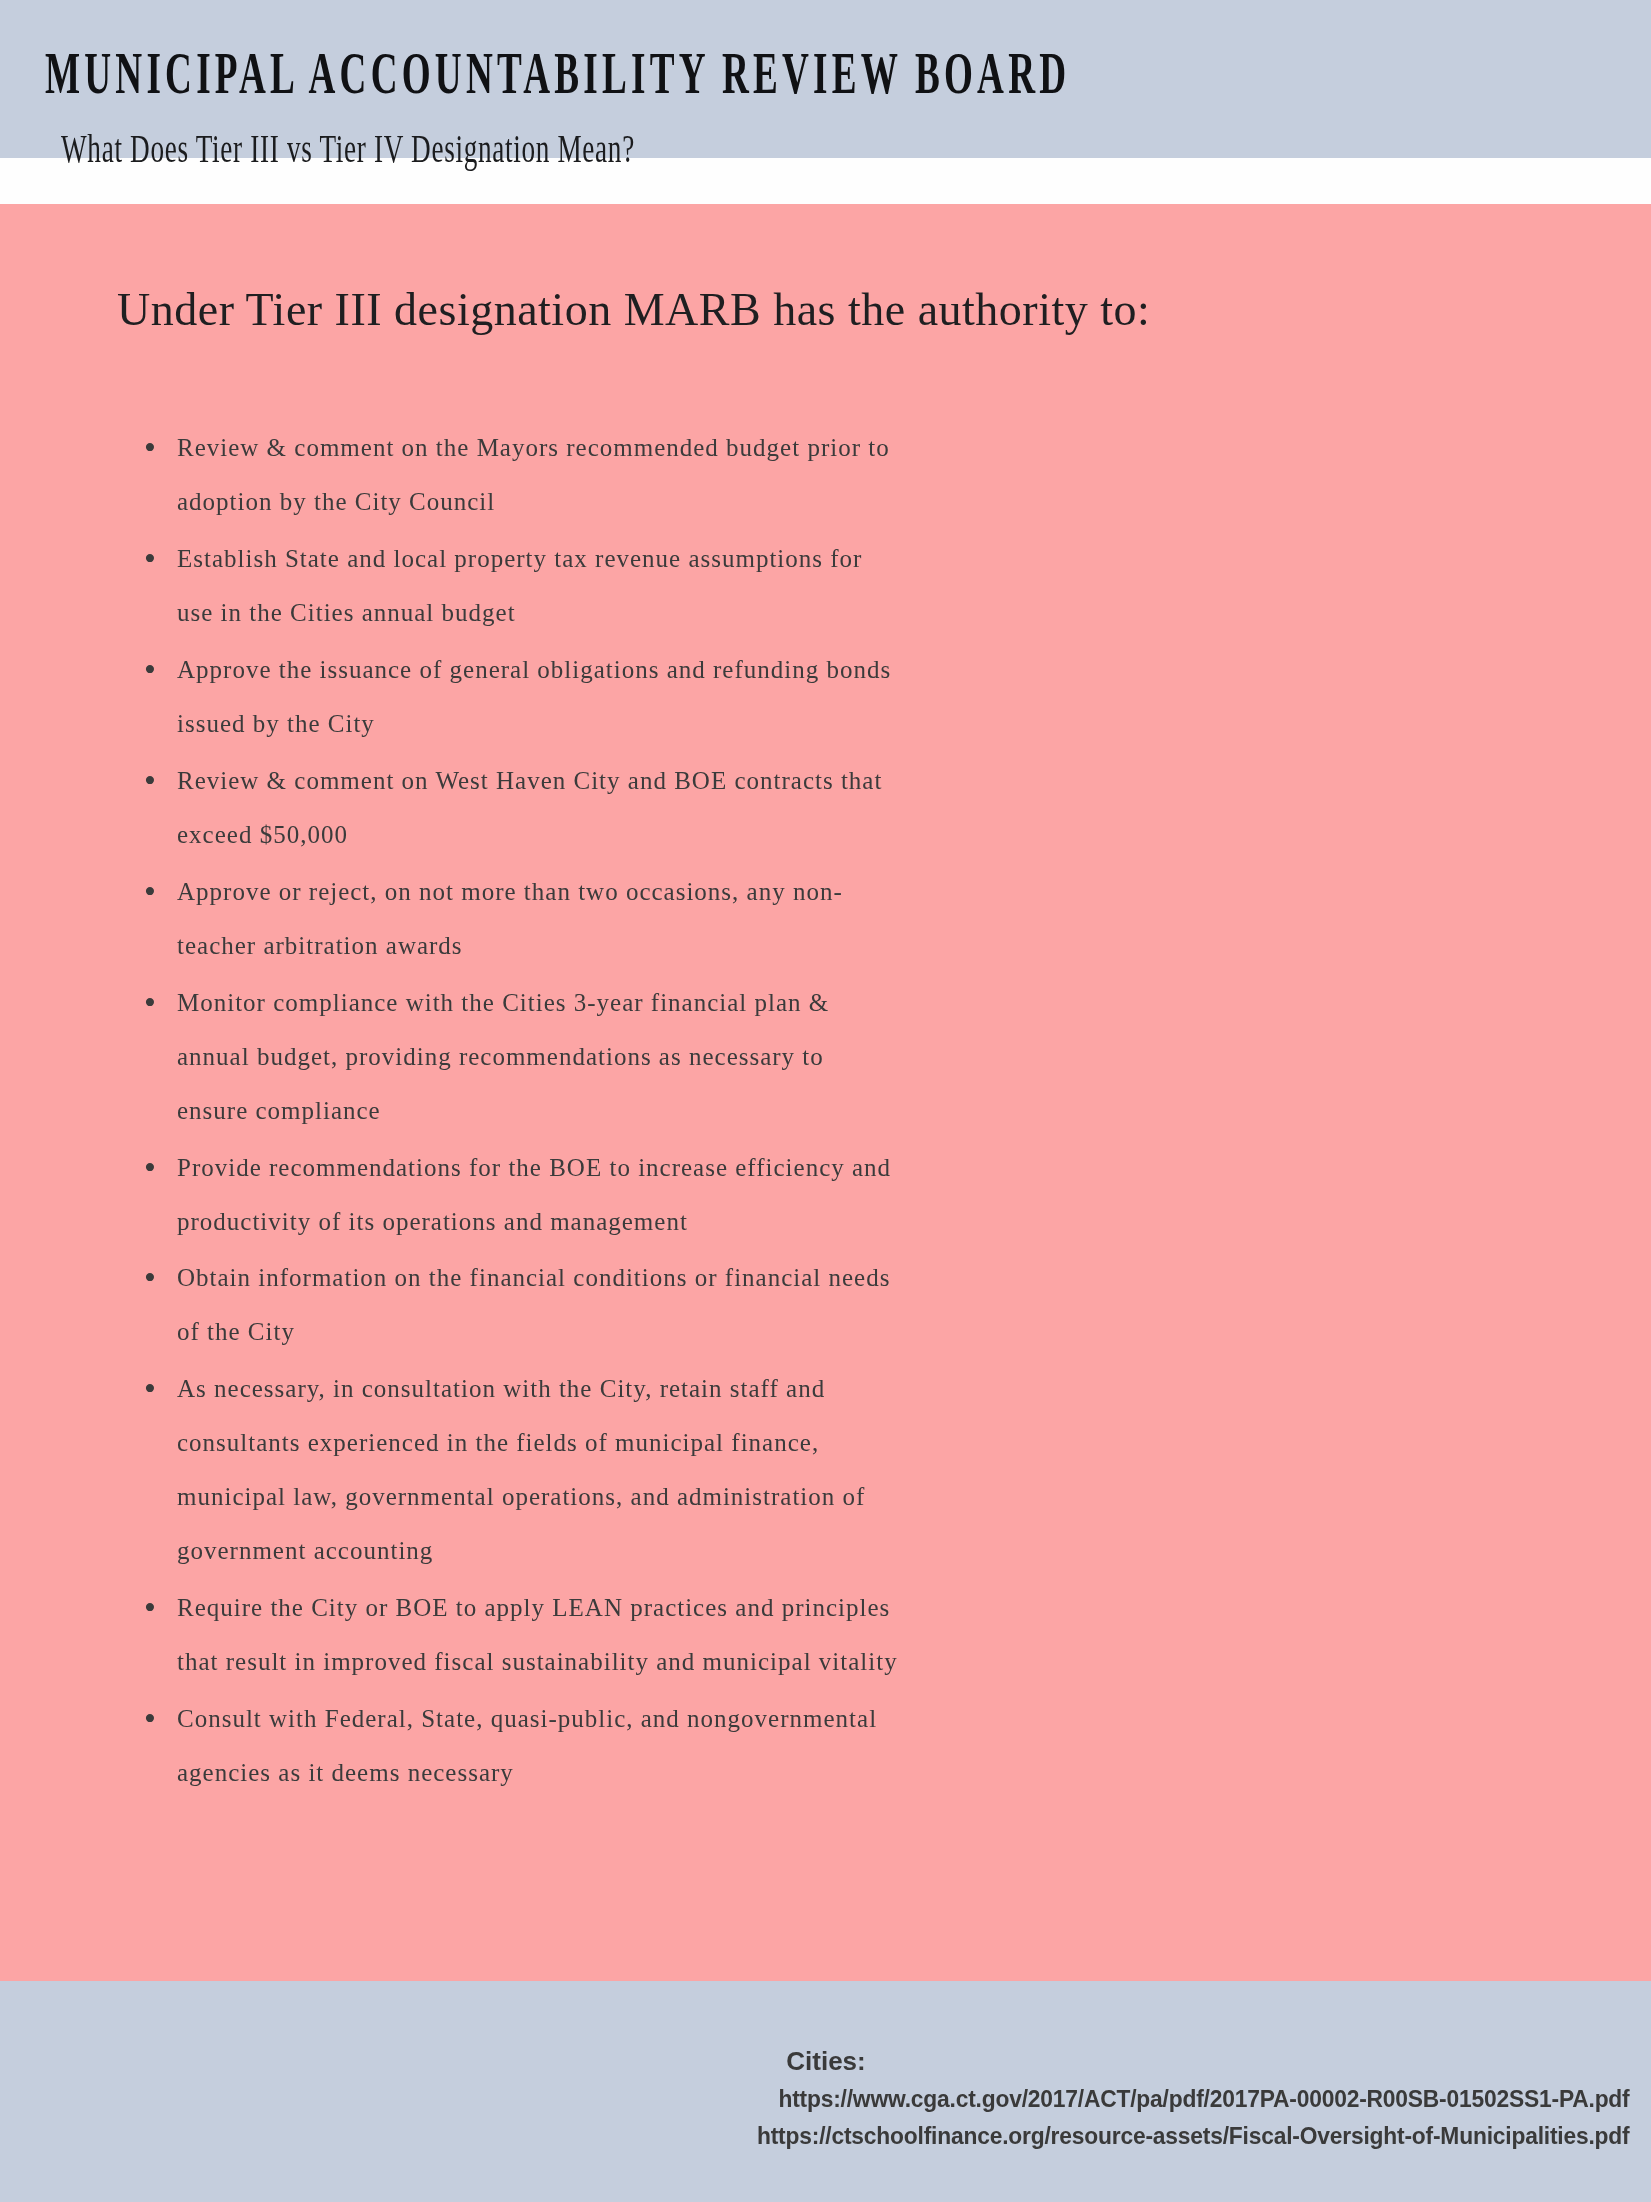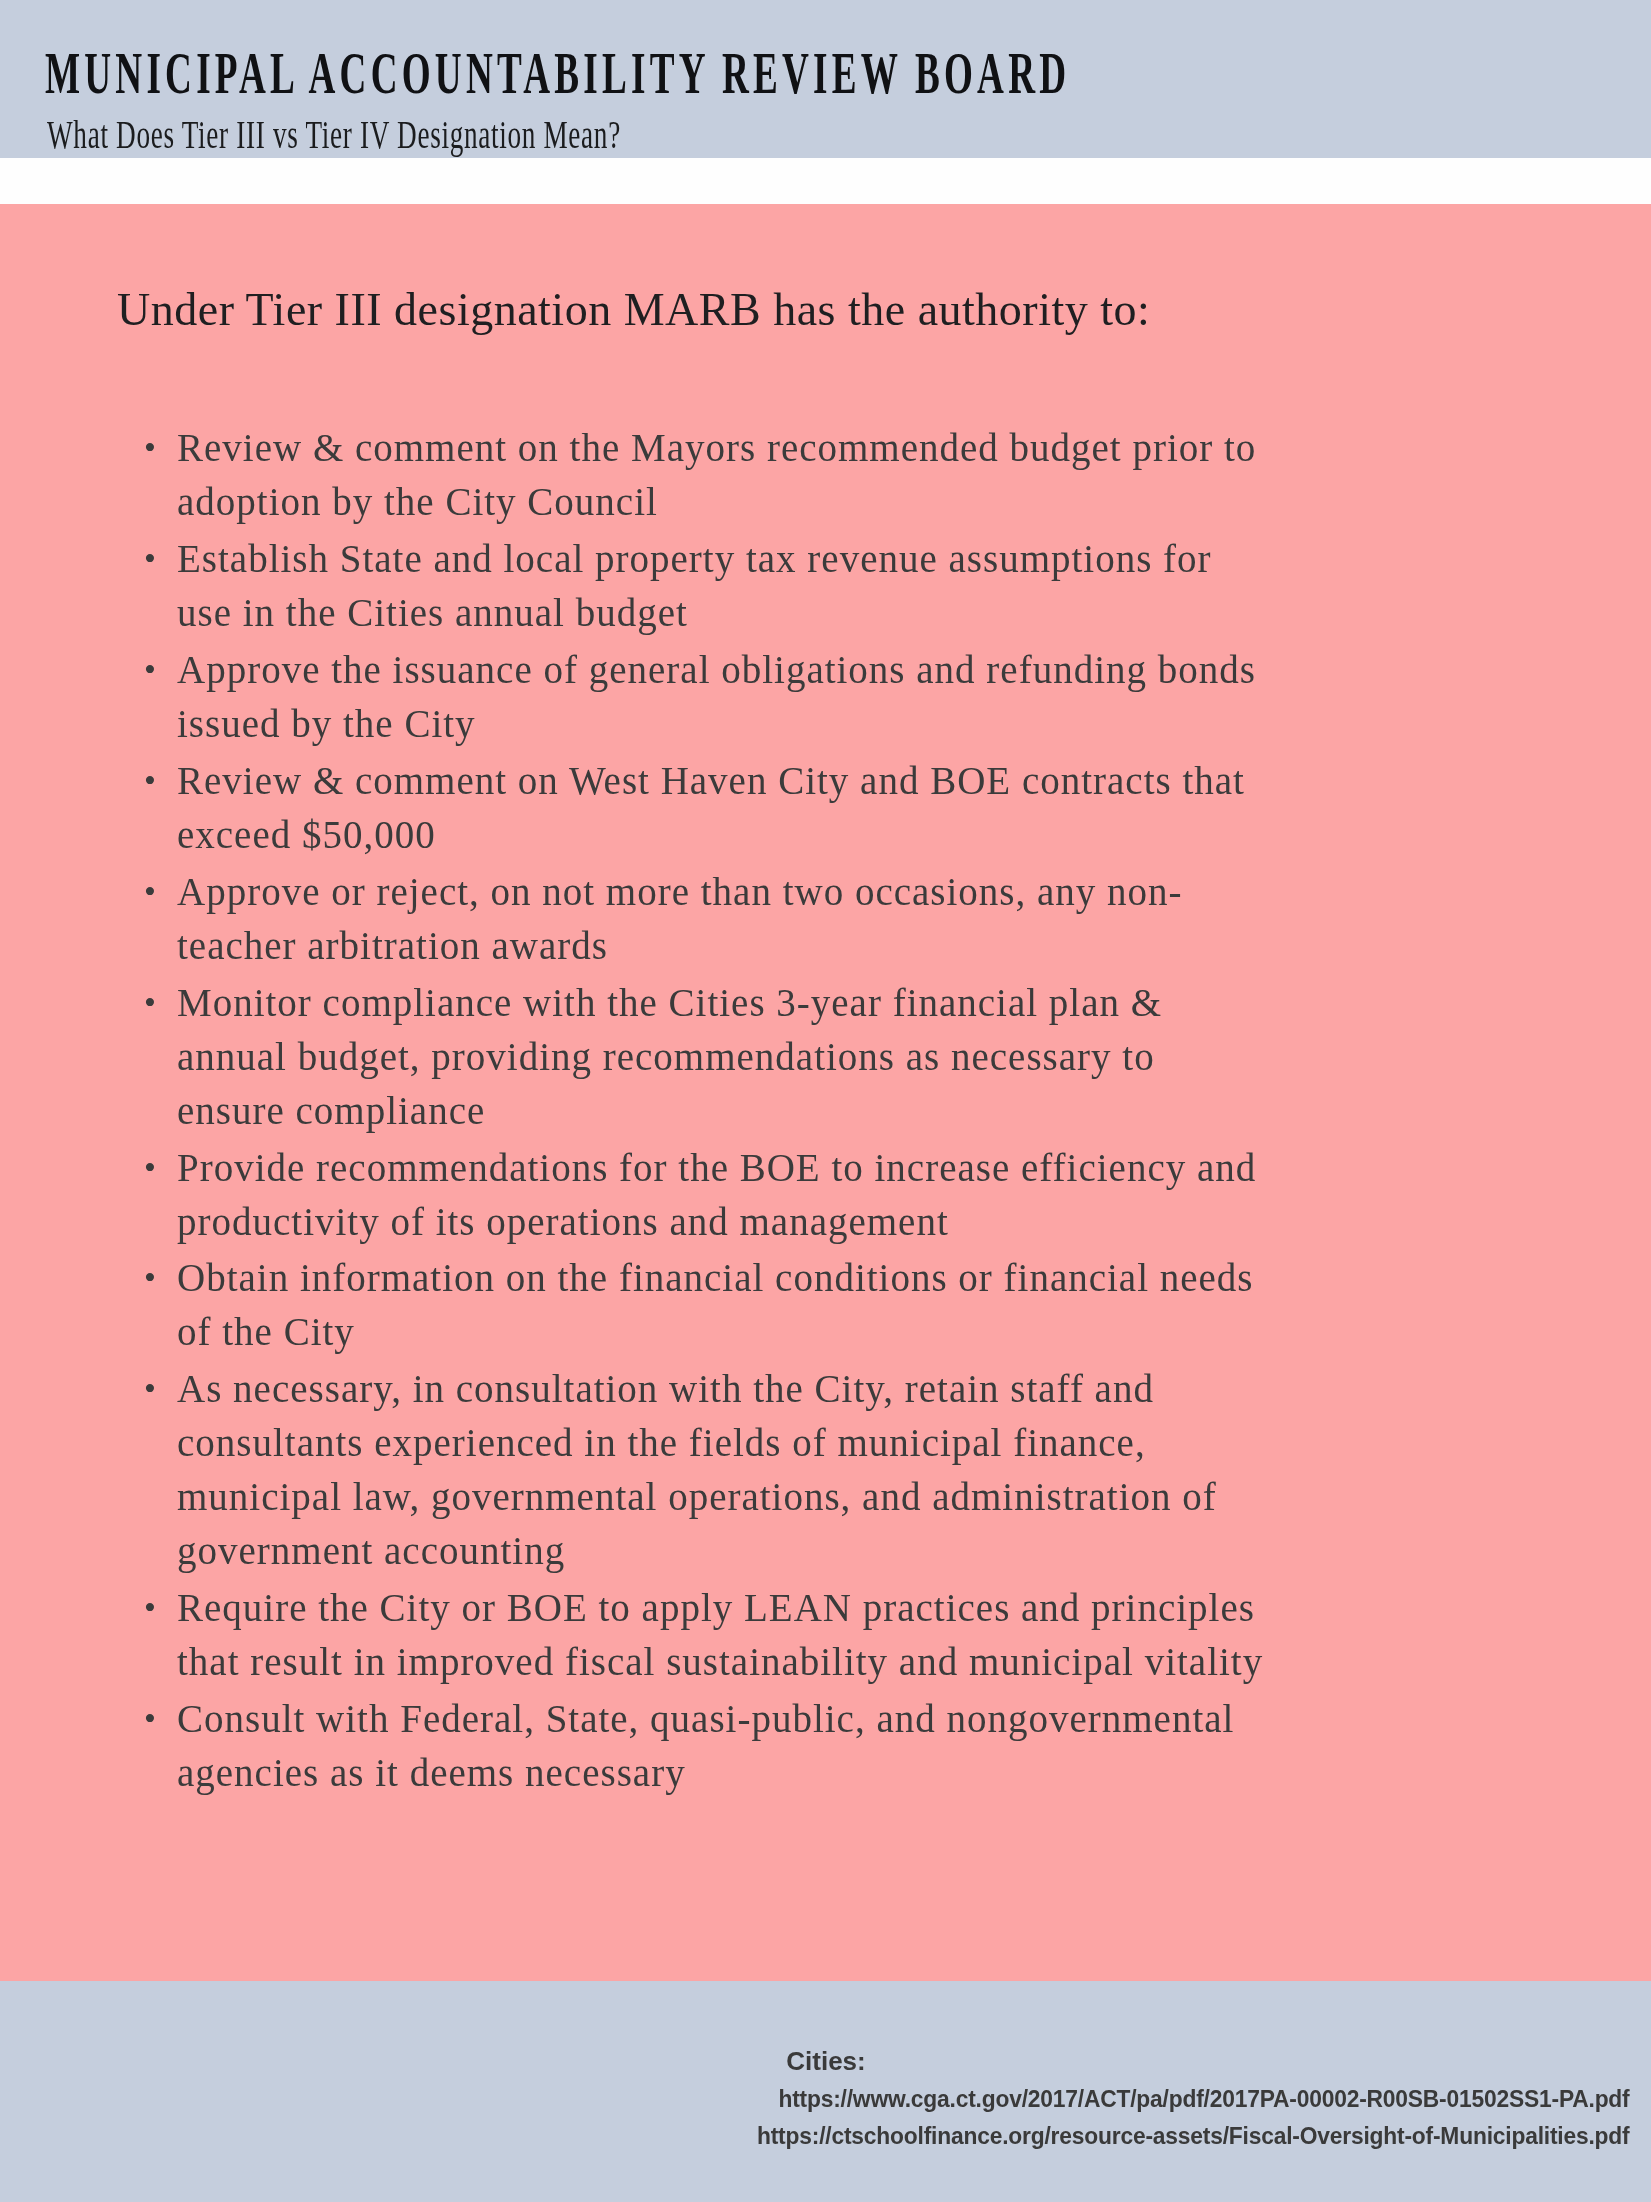--- a/index.html
+++ b/index.html
@@ -28,21 +28,21 @@
     white-space:nowrap;
   }
   .title-inner{
     display:inline-block;
     transform:scaleX(0.63);
     transform-origin:0 50%;
     letter-spacing:6.7px;
     white-space:nowrap;
   }
   .subtitle{
-    margin:0;
+    margin:14px;
     padding:11.5px 0 0 47px;
     font-size:40px;
     font-weight:400;
     line-height:1.0;
     color:#1b1c1e;
     white-space:nowrap;
   }
   .subtitle-inner{
     display:inline-block;
     transform:scaleX(0.68);
@@ -65,21 +65,21 @@
   }
   .authority-list{
     list-style:none;
     margin:84px 57px 0 117px;
     padding:0;
   }
   .authority-list li{
     position:relative;
     padding-left:60px;
     margin:0 0 2.9px 0;
-    font-size:39px;
+    font-size:25px;
     line-height:54px;
     letter-spacing:1px;
     color:#3b3b3b;
   }
   .authority-list li::before{
     content:"\2022";
     position:absolute;
     left:27px;top:0;
     font-size:34px;
     color:#3b3b3b;

